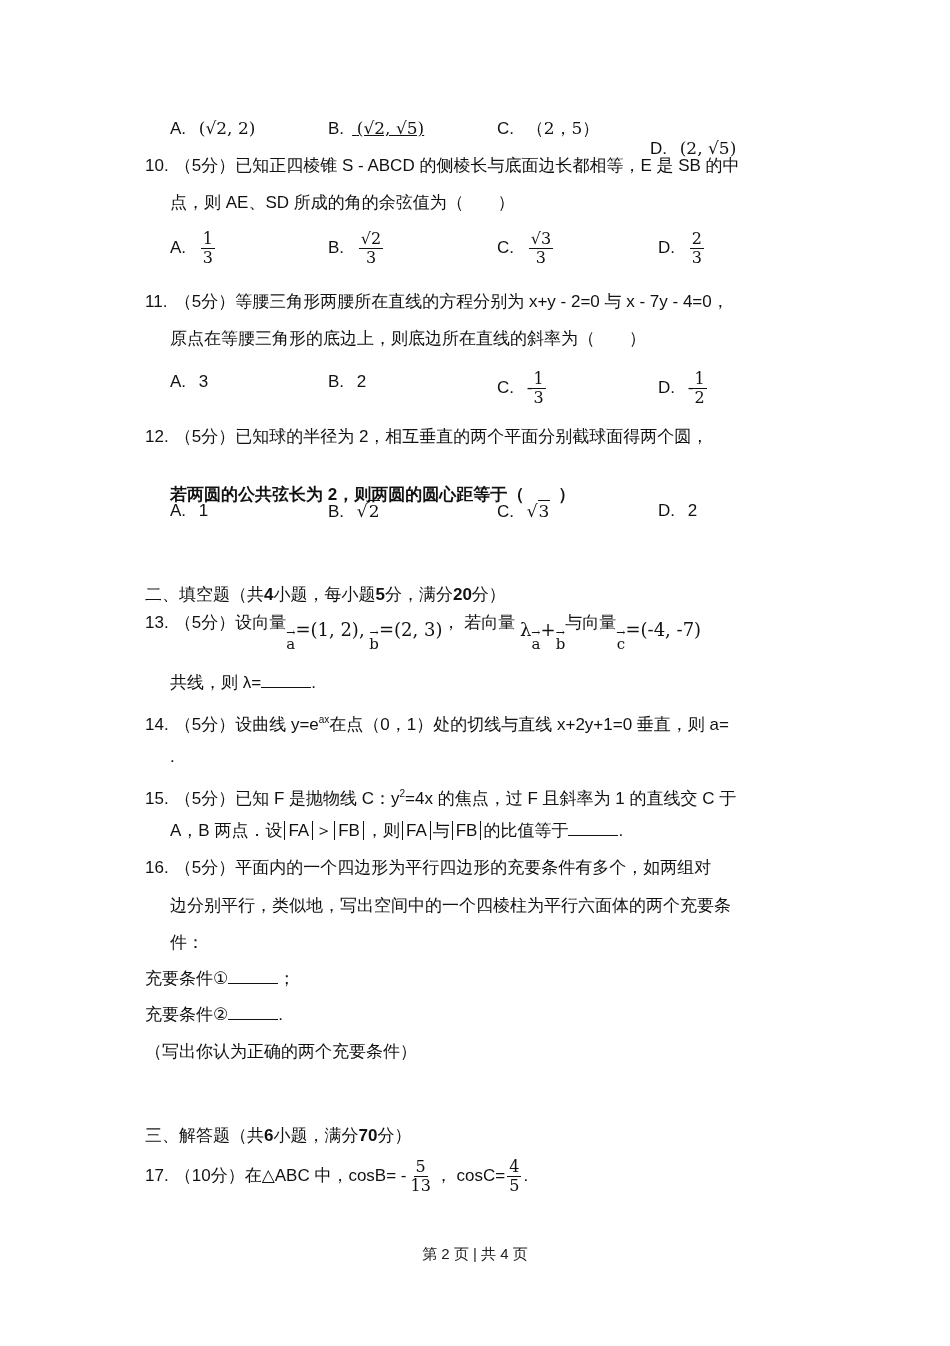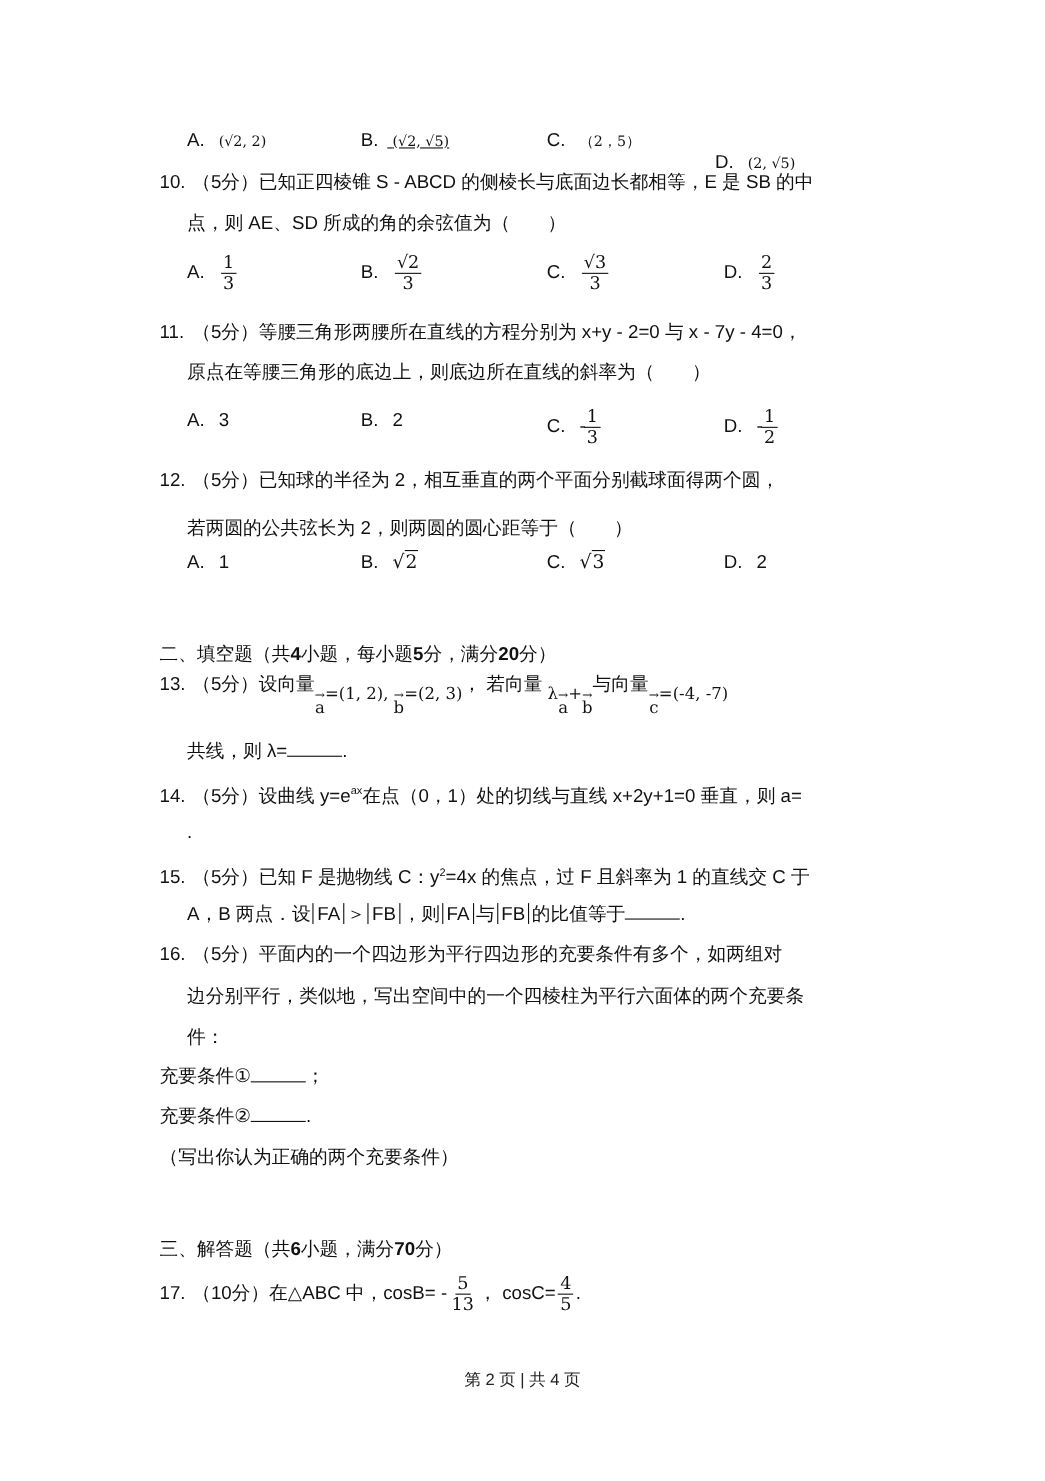--- a/index.html
+++ b/index.html
@@ -4,34 +4,34 @@
 <style>
   html, body { margin: 0; padding: 0; background: #ffffff; }
   body { width: 950px; height: 1346px; position: relative; overflow: hidden;
          font-family: "Liberation Sans", "DejaVu Sans", sans-serif; color: #111; }
   .line { position: absolute; left: 145px; font-size: 17px; line-height: 24px; white-space: nowrap; }
   .indent { left: 170px; }
   .num { display: inline-block; width: 25px; }
   .opts { position: absolute; left: 0; width: 950px; font-size: 17px; line-height: 24px; }
   .opt { position: absolute; white-space: nowrap; }
   .opt .lbl { display: inline-block; margin-right: 8px; }
-  .math { font-family: "DejaVu Serif", serif; font-size: 13px; }
+  .math { font-family: "DejaVu Serif", serif; font-size: 17px; }
   .frac { display: inline-flex; flex-direction: column; align-items: center; vertical-align: middle;
           font-family: "DejaVu Serif", serif; font-size: 16px; line-height: 18px; margin: 0 2px; }
   .frac .top { border-bottom: 1px solid #111; padding: 0 2px; }
   .frac .bot { padding: 0 2px; }
   .neg { font-family: "DejaVu Serif", serif; margin-right: -3px; }
   .sqrt { font-family: "DejaVu Serif", serif; }
   .sqrt .rad { border-top: 1px solid #111; padding: 0 1px; }
   .blank { display: inline-block; width: 50px; border-bottom: 1px solid #111; height: 16px; vertical-align: baseline; }
   .bold { font-weight: bold; }
   .vec { display: inline-flex; flex-direction: column; align-items: center; vertical-align: -8px;
          font-family: "DejaVu Serif", serif; font-size: 15px; line-height: 12px; }
   .vec .arr { font-size: 11px; line-height: 10px; }
-  .vecexpr { font-family: "DejaVu Serif", serif; font-size: 15px; }
+  .vecexpr { font-family: "DejaVu Serif", serif; font-size: 18px; }
   .abs { border-left: 1px solid #111; border-right: 1px solid #111; padding: 0 3px; margin: 0 2px; }
   sup { font-size: 10px; }
   .footer { position: absolute; top: 1245px; left: 0; width: 950px; text-align: center; font-size: 15px; color: #222; }
   .sect { position: absolute; left: 145px; font-size: 17px; line-height: 24px; white-space: nowrap; margin-top: 12px; }
 </style>
 </head>
 <body>
 
 <div class="opts" style="top:116px;">
   <span class="opt" style="left:170px;">
@@ -119,21 +119,21 @@
         <span class="top">1</span>
         <span class="bot">2</span>
       </span>
   </span>
 </div>
 
 <div class="line" style="top:425px;">
   <span class="num">12.</span>
   <span>（5分）已知球的半径为 2，相互垂直的两个平面分别截球面得两个圆，</span>
 </div>
-<div class="line indent" style="top:468px;">
+<div class="line indent" style="top:483px;font-weight:bold;">
   <span>若两圆的公共弦长为 2，则两圆的圆心距等于（　　）</span>
 </div>
 <div class="opts" style="top:499px;">
   <span class="opt" style="left:170px;">
     <span class="lbl">A.</span>
     <span>1</span>
   </span>
   <span class="opt" style="left:328px;">
     <span class="lbl">B.</span>
     <span class="sqrt">√<span class="rad">2</span></span>

